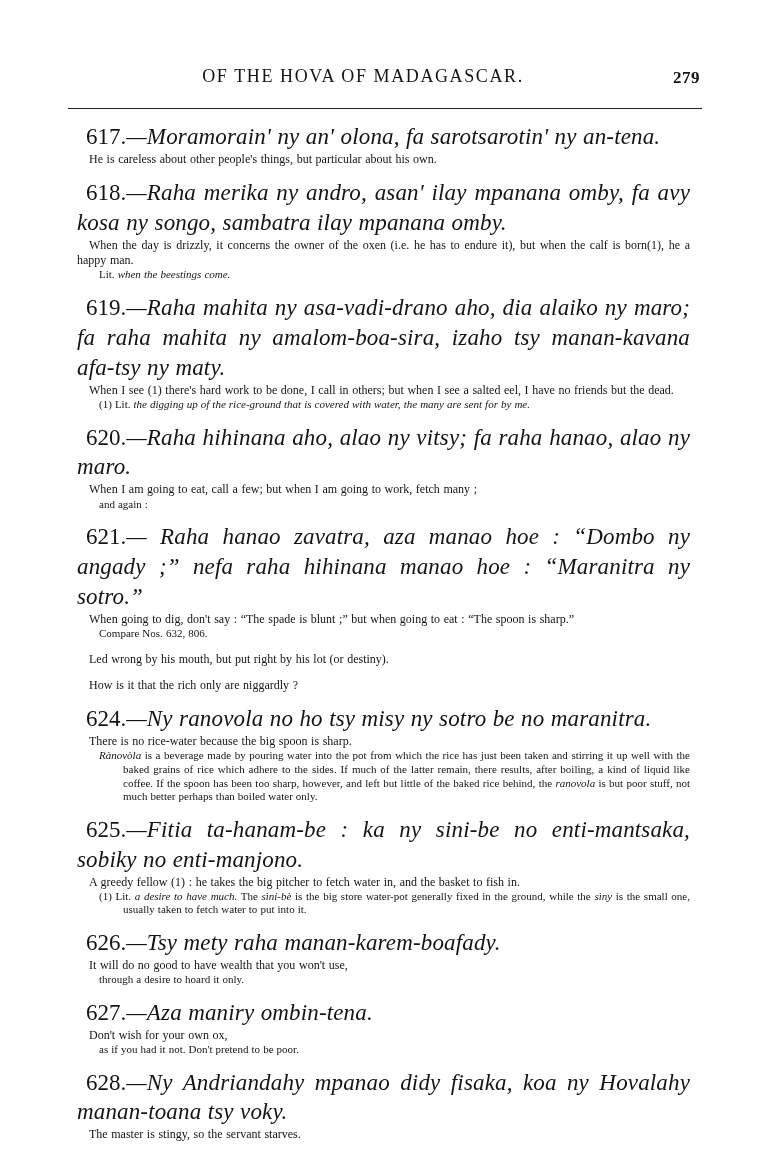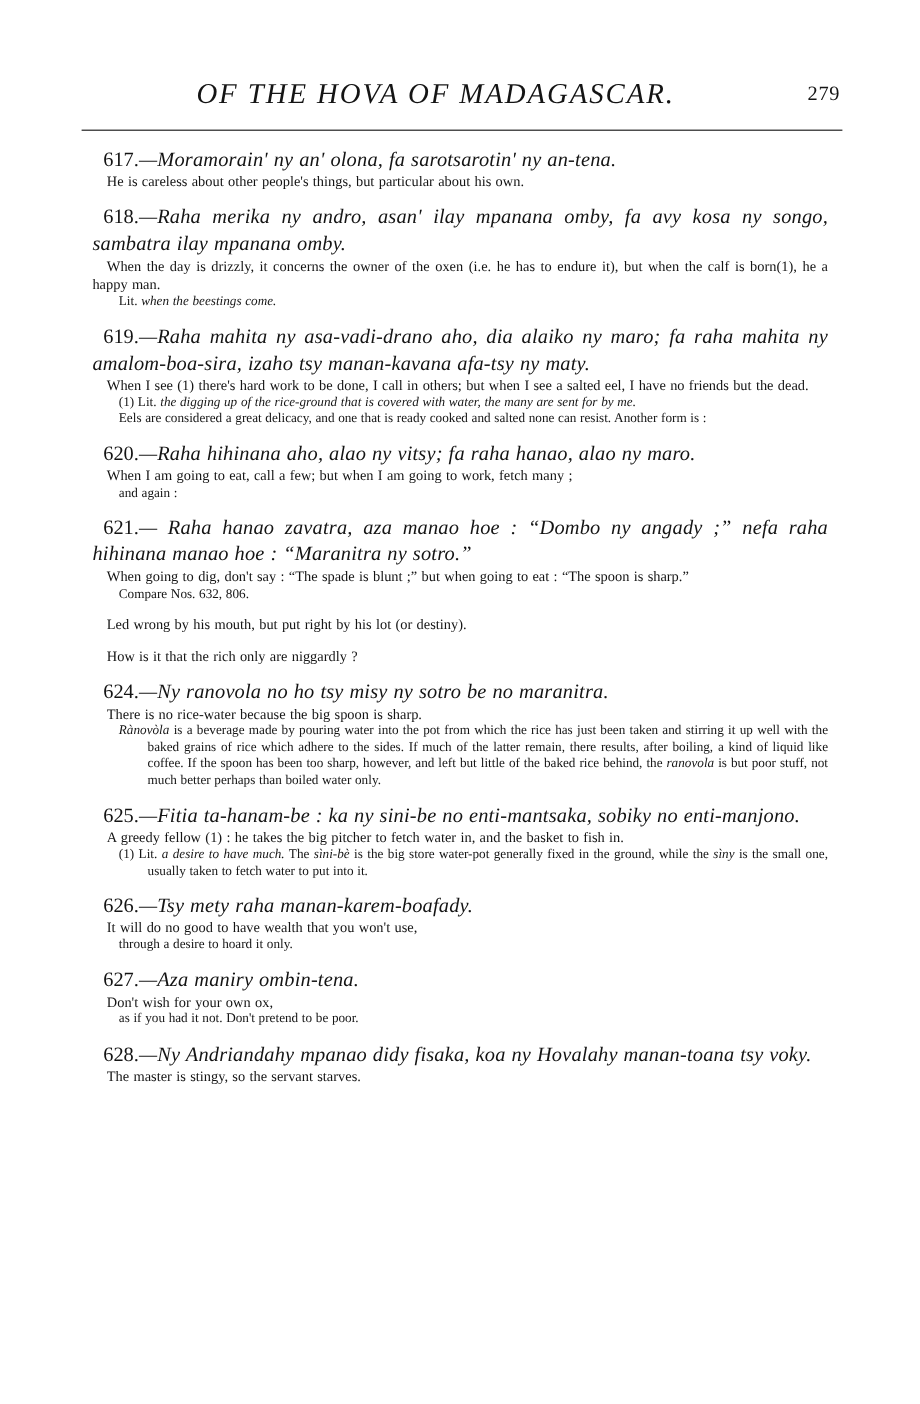--- a/index.html
+++ b/index.html
@@ -31,31 +31,30 @@
     top: 66px;
     width: 632px;
     height: 30px;
   }
   .runhead-title {
     position: absolute;
     left: 0;
     top: 0;
     width: 590px;
     text-align: center;
-    font-style: italic;
-    font-size: 24px;
+    font-size: 18px;
     letter-spacing: 1.6px;
     white-space: nowrap;
   }
   .runhead-folio {
     position: absolute;
     right: 0;
     top: 2px;
     font-size: 17px;
-    font-weight: normal;
+    font-weight: bold;
     letter-spacing: 0.5px;
   }
   .head-rule {
     position: absolute;
     left: 68px;
     top: 108px;
     width: 634px;
     height: 1px;
     background: #222;
   }
@@ -67,21 +66,21 @@
     top: 122px;
     width: 613px;
   }
 
   .entry { margin: 0 0 0 0; }
 
   
   p.prov {
     margin: 0;
     font-style: italic;
-    font-size: 17px;
+    font-size: 23px;
     line-height: 1.30;
     text-align: justify;
     text-indent: 9px;
     letter-spacing: 0.15px;
     word-spacing: 0.5px;
     font-family: Liberation Serif, serif;
   }
   p.prov .num {
     font-style: normal;
     letter-spacing: 0;
@@ -141,21 +140,20 @@
       <div class="entry">
         <p class="prov"><span class="num">618.</span><span>—Raha merika ny andro, asan' ilay mpanana omby, fa avy kosa ny songo, sambatra ilay mpanana omby.</span></p>
         <p class="trans">When the day is drizzly, it concerns the owner of the oxen (i.e. he has to endure it), but when the calf is born(1), he a happy man.</p>
         <p class="note plain"><span>Lit. </span><span style="font-style: italic;">when the beestings come.</span></p>
       </div>
       <div class="gap-m"></div>
       <div class="entry">
         <p class="prov"><span class="num">619.</span><span>—Raha mahita ny asa-vadi-drano aho, dia alaiko ny maro; fa raha mahita ny amalom-boa-sira, izaho tsy manan-kavana afa-tsy ny maty.</span></p>
         <p class="trans">When I see (1) there's hard work to be done, I call in others; but when I see a salted eel, I have no friends but the dead.</p>
         <p class="note plain"><span>(1)   </span><span>Lit. </span><span style="font-style: italic;">the digging up of the rice-ground that is covered with water, the many are sent for by me.</span></p>
-        <p class="note plain">Eels are considered a great delicacy, and one that is ready cooked and salted none can resist.   Another form is :</p>
       </div>
       <div class="gap-m"></div>
       <div class="entry">
         <p class="prov"><span class="num">620.</span><span>—Raha hihinana aho, alao ny vitsy; fa raha hanao, alao ny maro.</span></p>
         <p class="trans">When I am going to eat, call a few; but when I am going to work, fetch many ;</p>
         <p class="note plain">and again :</p>
       </div>
       <div class="gap-m"></div>
       <div class="entry">
         <p class="prov"><span class="num">621.</span><span>— Raha hanao zavatra, aza manao hoe : “Dombo ny angady ;” nefa raha hihinana manao hoe : “Maranitra ny sotro.”</span></p>

